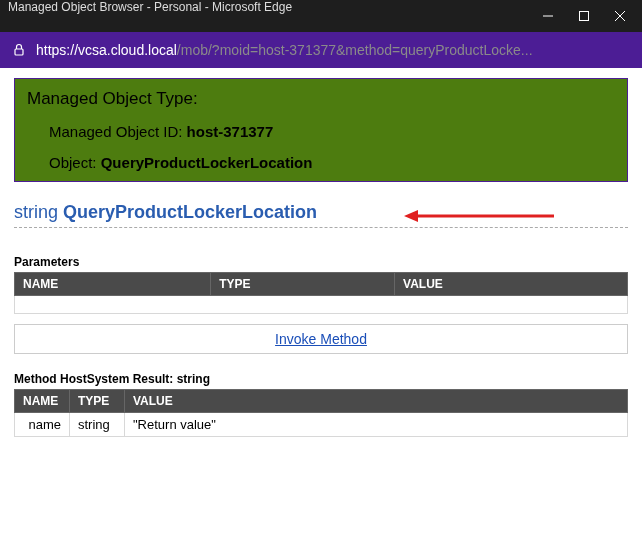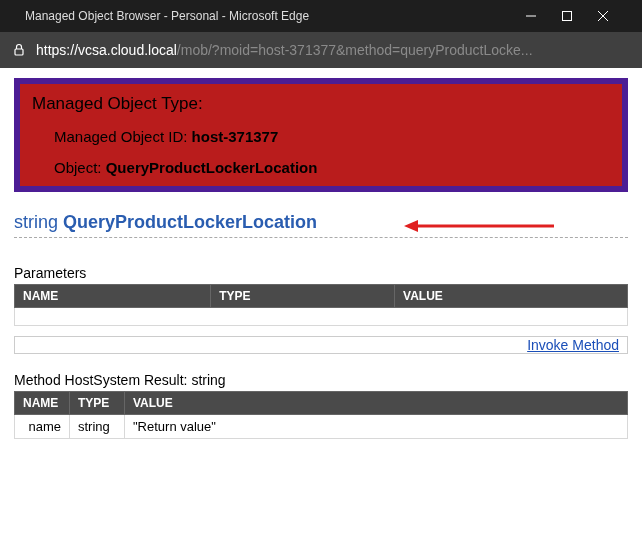--- a/index.html
+++ b/index.html
@@ -1,48 +1,48 @@
 <!DOCTYPE html>
 <html><head>
   <meta charset="utf-8">
   <style>
     * { margin: 0; padding: 0; box-sizing: border-box; }
     body { font-family: "Segoe UI", Tahoma, sans-serif; font-size: 13px; background: #fff; width: 642px; }
     
-    .titlebar { background: #1e1e1e; color: #fff; height: 32px; display: flex; align-items: center; padding: 0 21px; }
+    .titlebar { background: #1e1e1e; color: #fff; height: 32px; display: flex; align-items: flex-start; padding: 0 4px; }
     .titlebar-title { flex: 1; font-size: 12px; color: #ddd; padding-left: 4px; }
     .titlebar-btn { width: 36px; height: 32px; display: flex; align-items: center; justify-content: center; color: #fff; }
     
-    .addrbar { background: #404040; color: #fff; height: 36px; display: flex; align-items: center; padding: 0 12px; }
+    .addrbar { background: #4c1d95; color: #fff; height: 36px; display: flex; align-items: center; padding: 0 12px; }
     .lock-icon { display: flex; align-items: center; margin-right: 10px; }
     .url { font-size: 14px; color: #fff; white-space: nowrap; overflow: hidden; text-overflow: ellipsis; }
     .url-dim { color: #8a8a8a; }
     
     .page { padding: 10px 14px; }
     
-    .info-box { border: 6px solid #4c1d95; background: #b91c1c; padding: 10px 12px; margin-bottom: 20px; }
+    .info-box { border: 1px solid #4c1d95; background: #4d7c0f; padding: 10px 12px; margin-bottom: 20px; }
     .info-line1 { font-size: 17px; }
     .info-line2 { font-size: 17px; font-weight: bold; }
     .info-sub { margin-left: 22px; font-size: 15px; margin-top: 14px; }
     .info-sub .label { font-weight: normal; }
     .info-sub .val { font-weight: bold; }
     
     .method-heading-wrap { position: relative; border-bottom: 1px dashed #aaa; padding-bottom: 4px; margin-bottom: 27px; }
     .method-heading { color: #2a5db0; font-size: 18px; font-weight: bold; }
     .ret-type { font-weight: normal; }
     .arrow { position: absolute; left: 390px; top: 6px; }
     
-    .section-title { font-weight: normal; font-size: 14px; margin-bottom: 3px; margin-top: 8px; }
+    .section-title { font-weight: bold; font-size: 12px; margin-bottom: 3px; margin-top: 8px; }
     
     table { width: 100%; border-collapse: collapse; border: 1px solid #ccc; margin-bottom: 12px; padding-left: 6px; }
     thead th { background: #4a4a4a; color: #fff; text-align: left; padding: 4px 8px; font-size: 12px; font-weight: bold; border: 1px solid #666; }
     tbody td { padding: 4px 8px; border: 1px solid #d8d8d8; font-size: 13px; vertical-align: top; }
     tbody tr.empty td { height: 18px; }
     
-    .invoke-box { border: 1px solid #ccc; padding: 0 8px; text-align: right; margin-bottom: 18px; }
+    .invoke-box { border: 1px solid #ccc; padding: 6px 8px; text-align: center; margin-bottom: 18px; }
     .invoke-link { color: #1a4eb8; text-decoration: underline; font-size: 14px; cursor: pointer; }
     
     .params-table { margin-bottom: 10px; }
     .params-table th:nth-child(1){ width: 32%; }
     .params-table th:nth-child(2){ width: 30%; }
     
     .result-table th:nth-child(1){ width: 55px; }
     .result-table th:nth-child(2){ width: 55px; }
     .result-table td:nth-child(1){ text-align: right; padding-right: 8px; }
     .result-table td:nth-child(2){ text-align: left; }

